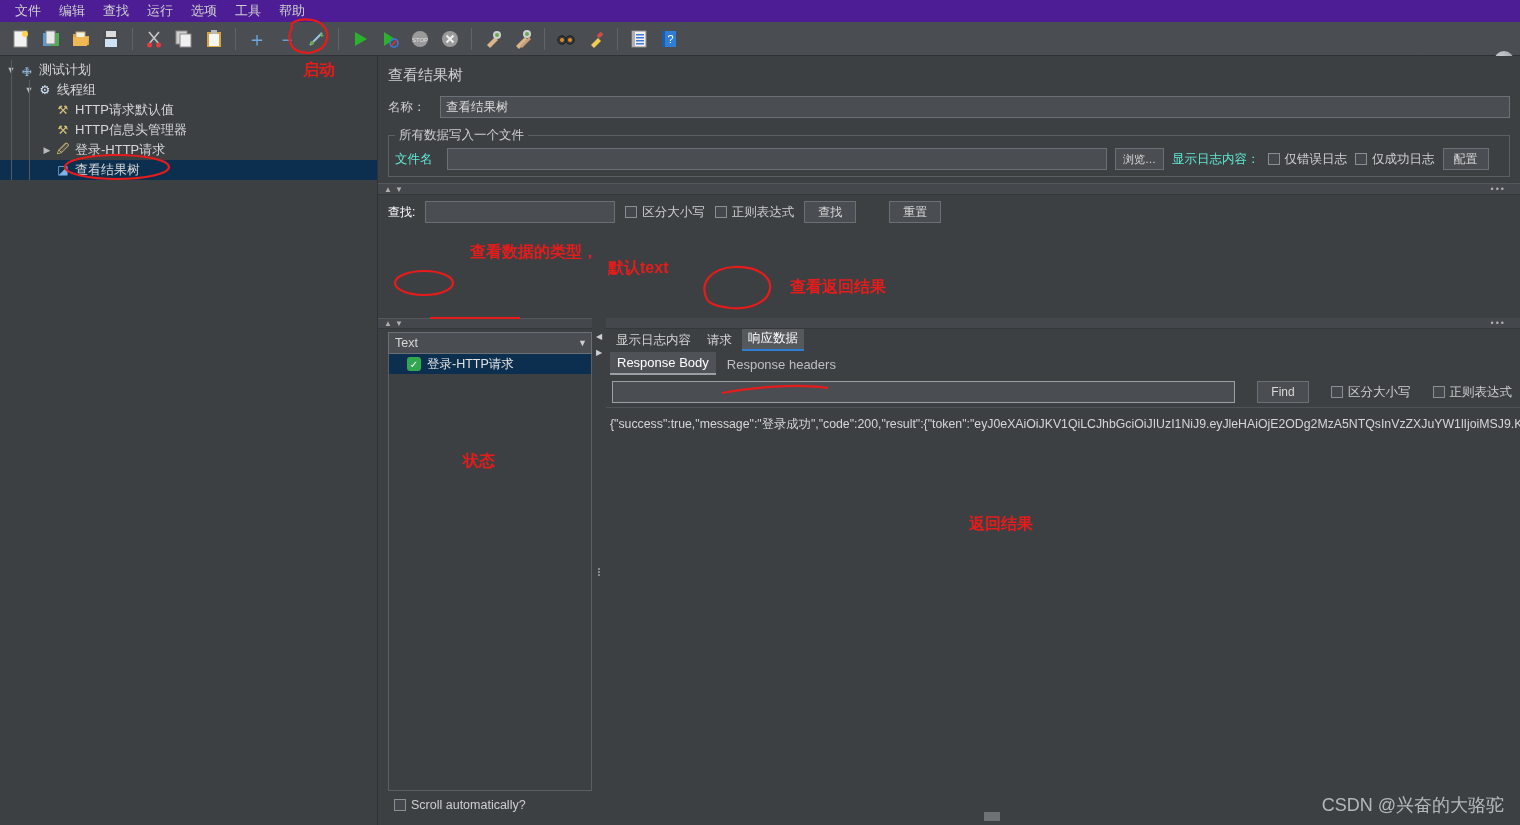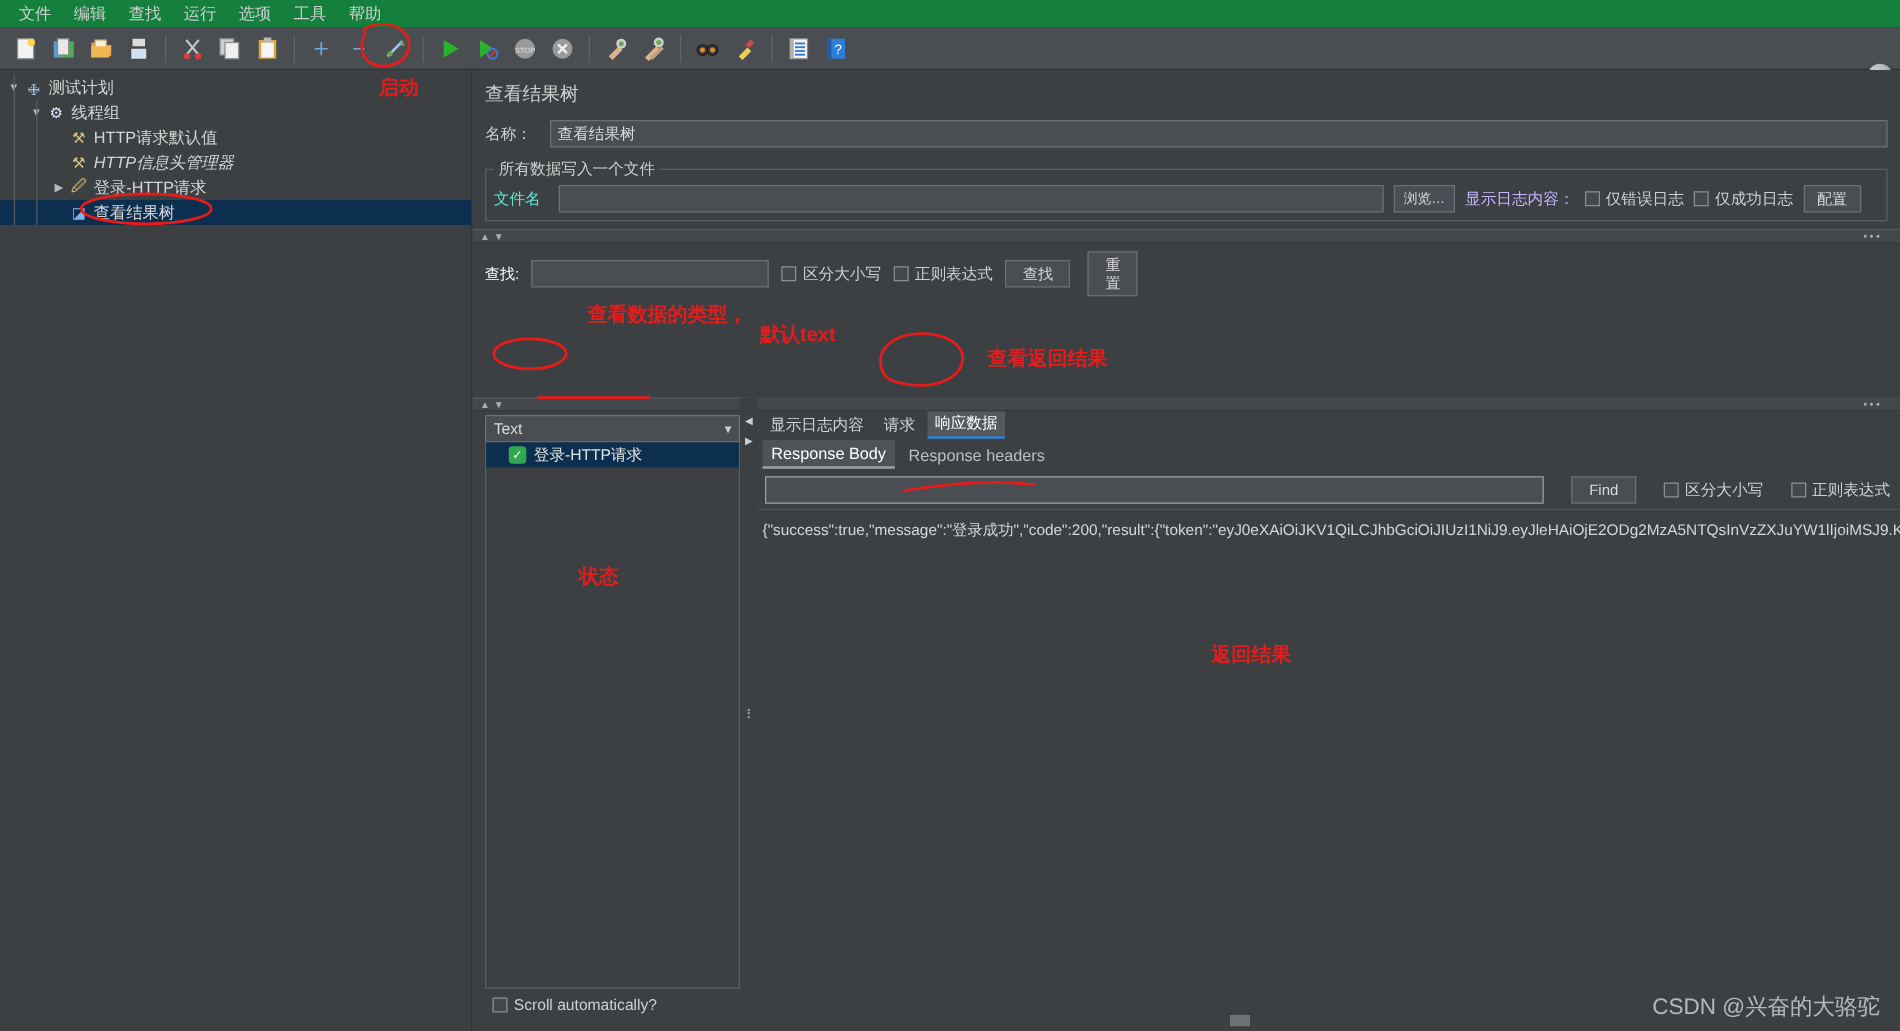--- a/index.html
+++ b/index.html
@@ -10,21 +10,21 @@
     background: #3c4043;
     font-family: "Liberation Sans", "DejaVu Sans", sans-serif;
     color: #d6d6d6;
     -webkit-font-smoothing: antialiased;
   }
   #app { position: relative; width: 1520px; height: 825px; }
 
   
   .menubar {
     position: absolute; left: 0; top: 0; width: 1520px; height: 22px;
-    background: #15803d;
+    background: #4c1d95;
     display: flex; align-items: center;
     padding-left: 6px;
   }
   .menubar .mitem {
     font-size: 13px; color: #cfcfcf;
     padding: 2px 9px; cursor: default; line-height: 16px;
   }
 
   
   .toolbar {
@@ -373,21 +373,21 @@
           <span style="padding-left: 3px;">线程组</span>
         </div>
         <div class="tnode" style="padding-left: 40px;">
           <span class="tw"></span>
           <span class="ticon" style="color: rgb(214, 192, 122);">⚒</span>
           <span style="padding-left: 3px;">HTTP请求默认值</span>
         </div>
         <div class="tnode" style="padding-left: 40px;">
           <span class="tw"></span>
           <span class="ticon" style="color: rgb(214, 192, 122);">⚒</span>
-          <span style="padding-left: 3px; font-style: italic;">HTTP信息头管理器</span>
+          <span style="padding-left: 3px;">HTTP信息头管理器</span>
         </div>
         <div class="tnode" style="padding-left: 40px;">
           <span class="tw">▶</span>
           <span class="ticon" style="color: rgb(214, 192, 122);">🖉</span>
           <span style="padding-left: 3px;">登录-HTTP请求</span>
         </div>
         <div class="tnode sel" style="padding-left: 40px;">
           <span class="tw"></span>
           <span class="ticon" style="color: rgb(127, 179, 232);">◪</span>
           <span style="padding-left: 3px;">查看结果树</span>
@@ -406,21 +406,21 @@
       <input class="finput" value="查看结果树" style="">
     </div>
 
 
     <fieldset class="grp">
       <legend>所有数据写入一个文件</legend>
       <div style="display:flex;align-items:center;gap:8px;">
         <span style="font-size:12.5px;color:#5eead4;flex:0 0 44px;">文件名</span>
         <input class="finput" style="flex: 1 1 auto; max-width: 660px;" value="">
         <button class="btn small">浏览…</button>
-        <span style="font-size:12.5px;color:#c4b5fd;white-space:nowrap;">显示日志内容：</span>
+        <span style="font-size:12.5px;color:#5eead4;white-space:nowrap;">显示日志内容：</span>
         <label class="chk">
           <span class="chkbox"></span>
           <span>仅错误日志</span>
         </label>
         <label class="chk">
           <span class="chkbox"></span>
           <span>仅成功日志</span>
         </label>
         <button class="btn">配置</button>
       </div>
@@ -436,21 +436,21 @@
       <input class="sinput" value="" style="">
       <label class="chk">
         <span class="chkbox"></span>
         <span>区分大小写</span>
       </label>
       <label class="chk">
         <span class="chkbox"></span>
         <span>正则表达式</span>
       </label>
       <button class="btn" style="width:52px;">查找</button>
-      <button class="btn" style="width:40px;margin-left:4px;">重置</button>
+      <button class="btn" style="width:52px;margin-left:23px;">重置</button>
     </div>
 
     <div class="lower">
 
       <div class="samplerlist">
         <div class="splitbar" style="margin-left:-10px;width:224px;height:11px;">
           <span class="arrows">▲▼</span>
         </div>
         <div class="combo">
           <span>Text</span>

